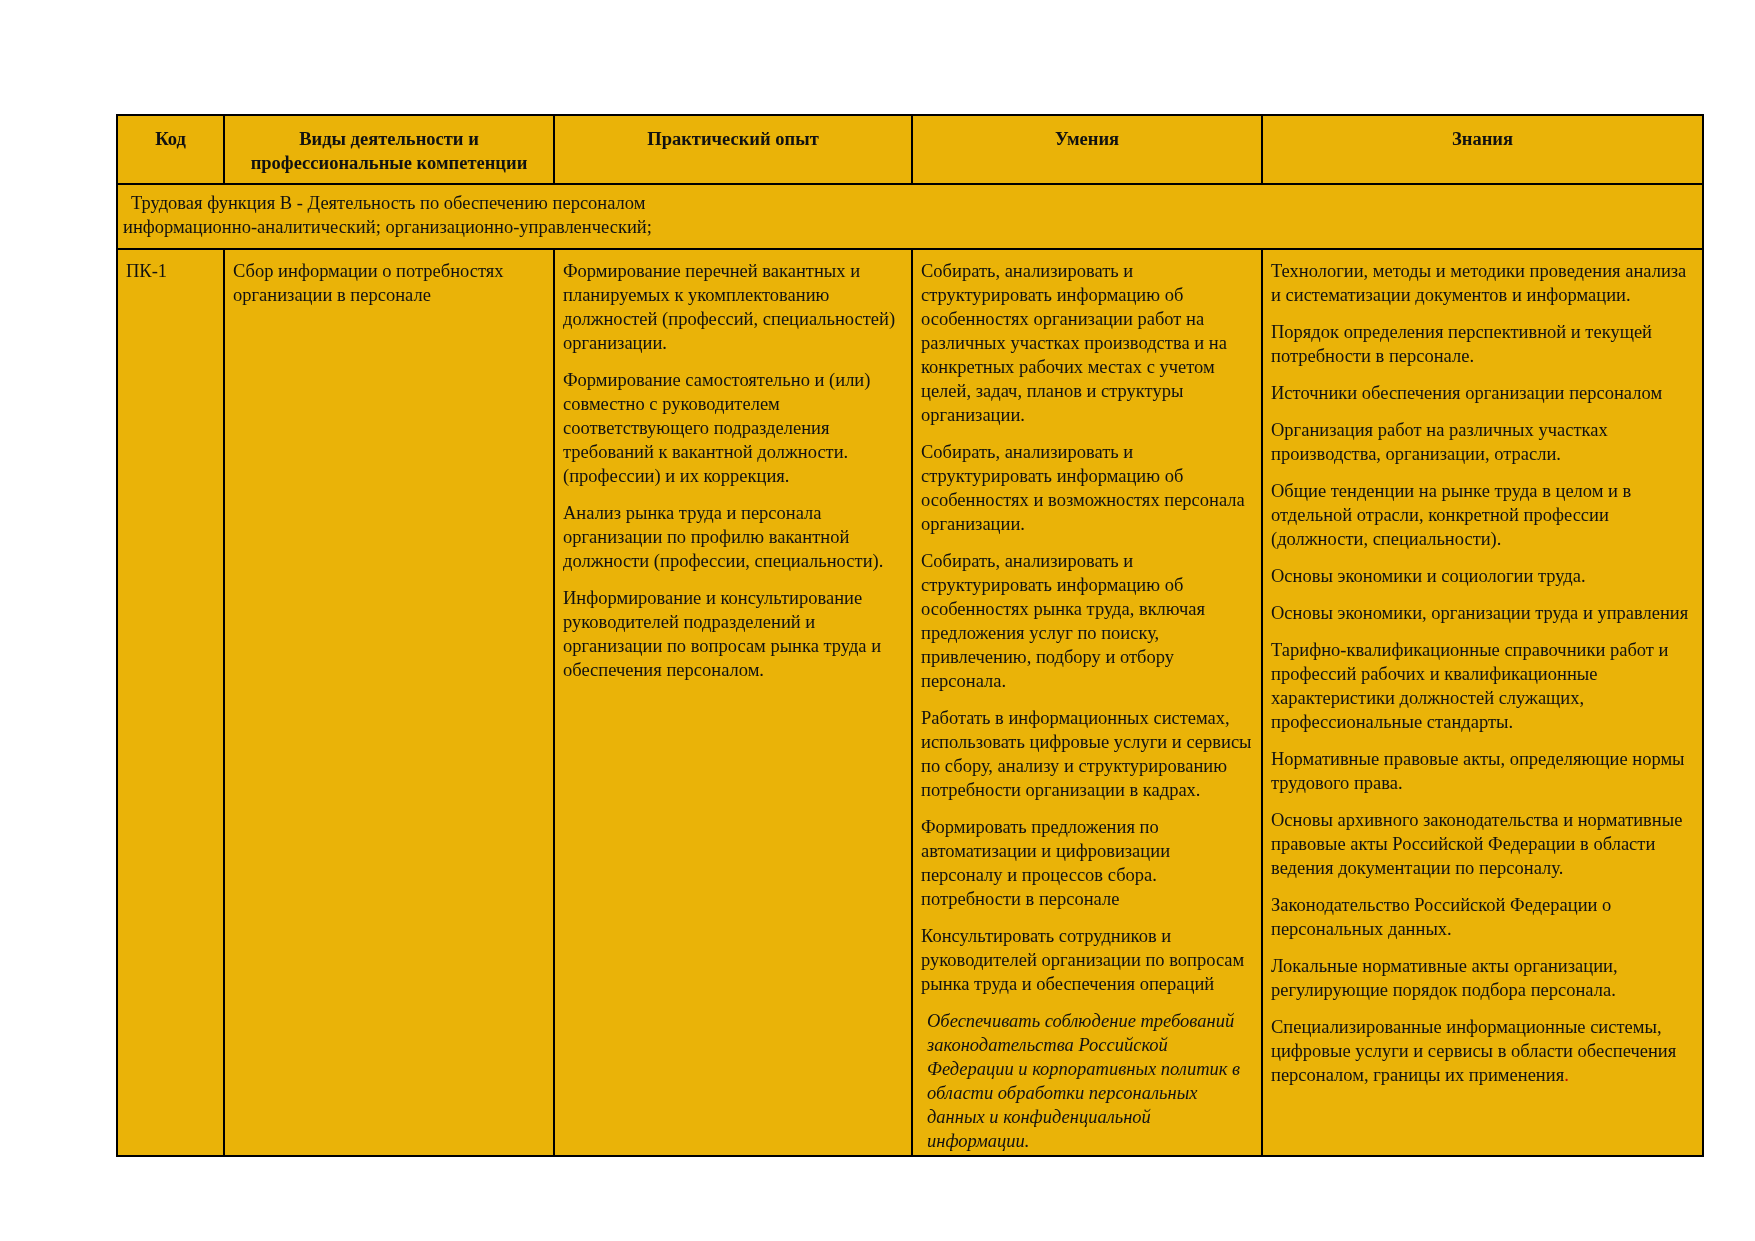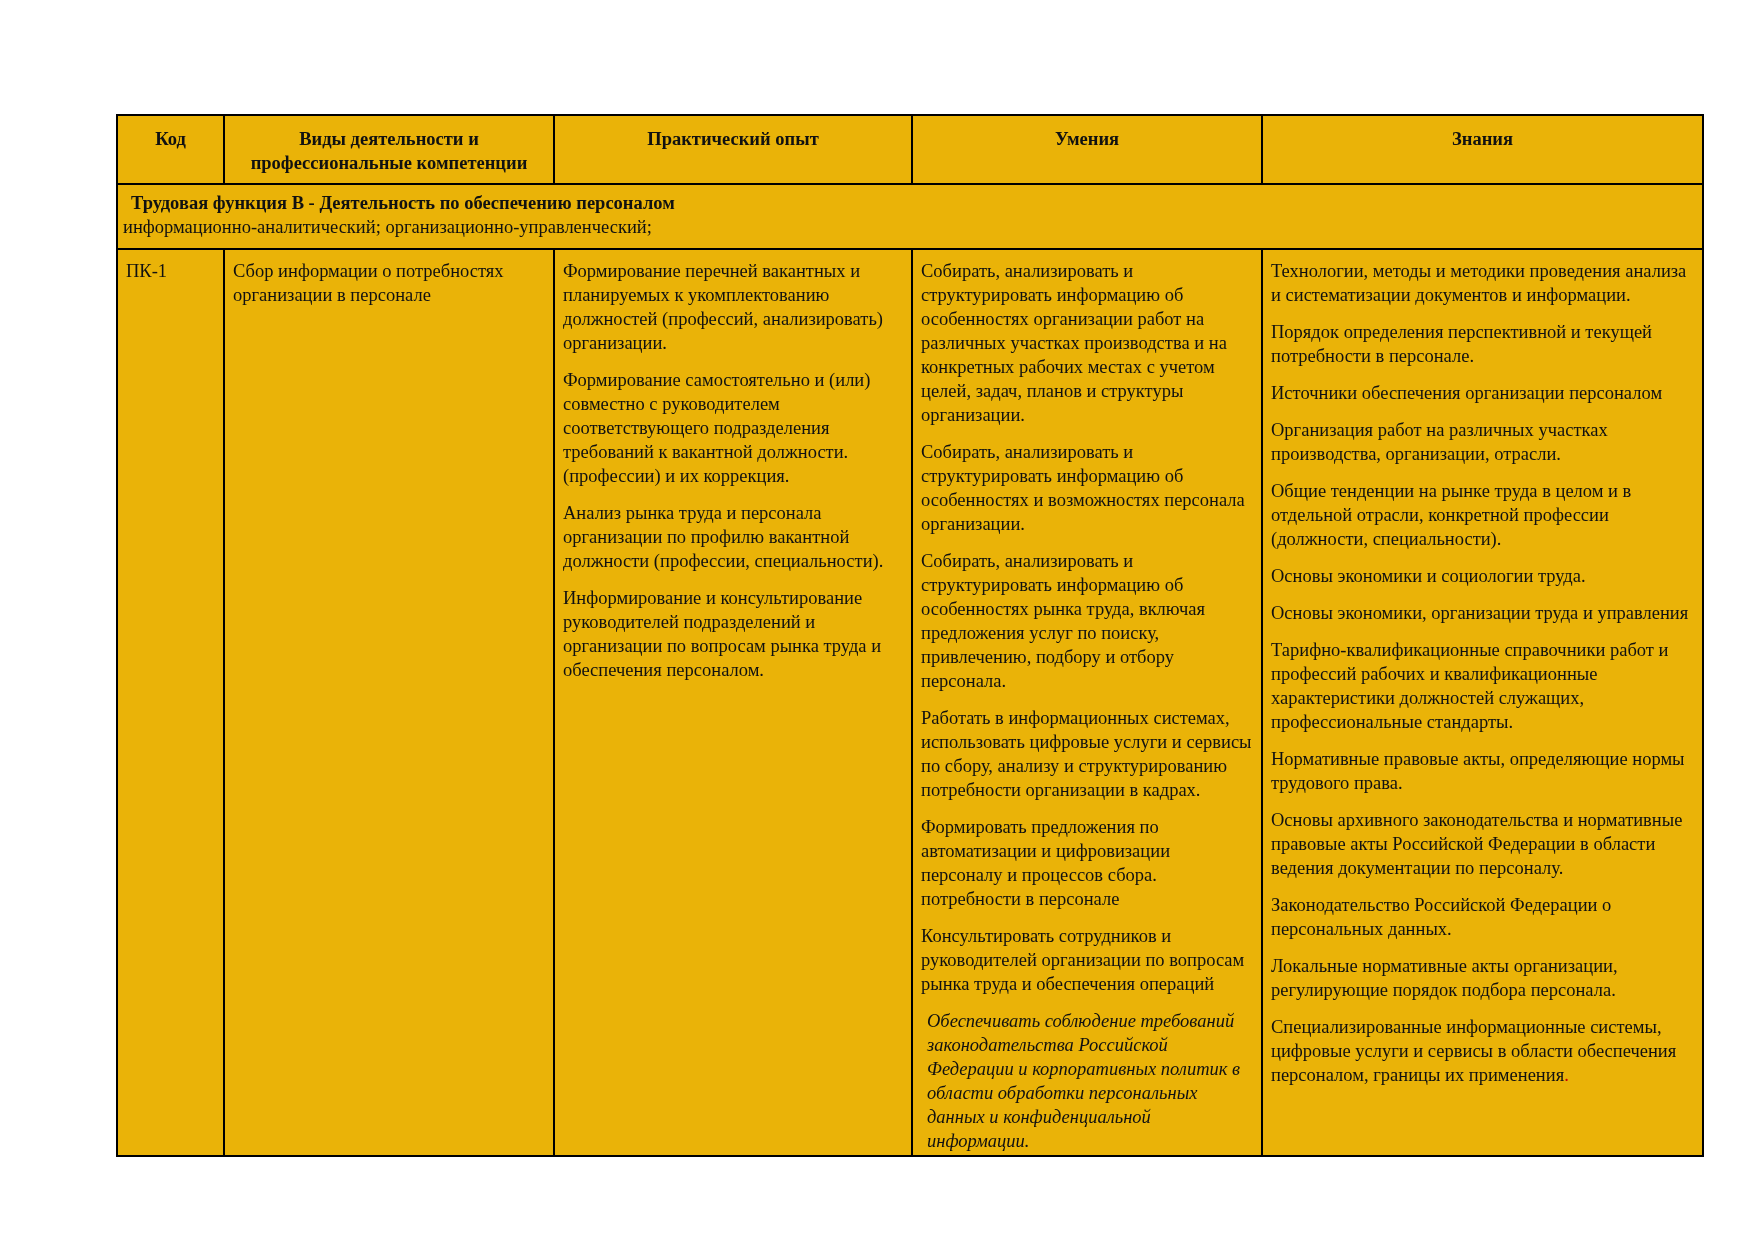--- a/index.html
+++ b/index.html
@@ -47,21 +47,21 @@
     padding: 11px 8px 8px 8px;
     height: 69px;
   }
 
   
   tr.section-row td {
     height: 65px;
     padding: 6px 8px 6px 5px;
   }
   .section-title {
-    font-weight: bold;
+    font-weight: normal;
     padding-left: 8px;
     display: block;
   }
   .section-subtitle {
     display: block;
   }
 
   
   tr.data-row td {
     height: 887px;
@@ -106,21 +106,21 @@
     </tr>
 
     <tr class="data-row">
       <td class="cell-code">
         <p class="cell-para">ПК-1</p>
       </td>
       <td class="cell-activity">
         <p class="cell-para">Сбор информации о потребностях организации в персонале</p>
       </td>
       <td class="cell-experience">
-            <p class="cell-para">Формирование перечней вакантных и планируемых к укомплектованию должностей (профессий, анализировать) организации.</p>
+            <p class="cell-para">Формирование перечней вакантных и планируемых к укомплектованию должностей (профессий, специальностей) организации.</p>
             <p class="cell-para">Формирование самостоятельно и (или) совместно с руководителем соответствующего подразделения требований к вакантной должности. (профессии) и их коррекция.</p>
             <p class="cell-para">Анализ рынка труда и персонала организации по профилю вакантной должности (профессии, специальности).</p>
             <p class="cell-para">Информирование и консультирование руководителей подразделений и организации по вопросам рынка труда и обеспечения персоналом.</p>
           </td>
       <td class="cell-skills">
             <p class="cell-para">Собирать, анализировать и структурировать информацию об особенностях организации работ на различных участках производства и на конкретных рабочих местах с учетом целей, задач, планов и структуры организации.</p>
             <p class="cell-para">Собирать, анализировать и структурировать информацию об особенностях и возможностях персонала организации.</p>
             <p class="cell-para">Собирать, анализировать и структурировать информацию об особенностях рынка труда, включая предложения услуг по поиску, привлечению, подбору и отбору персонала.</p>
             <p class="cell-para">Работать в информационных системах, использовать цифровые услуги и сервисы по сбору, анализу и структурированию потребности организации в кадрах.</p>
             <p class="cell-para">Формировать предложения по автоматизации и цифровизации персоналу и процессов сбора. потребности в персонале</p>

